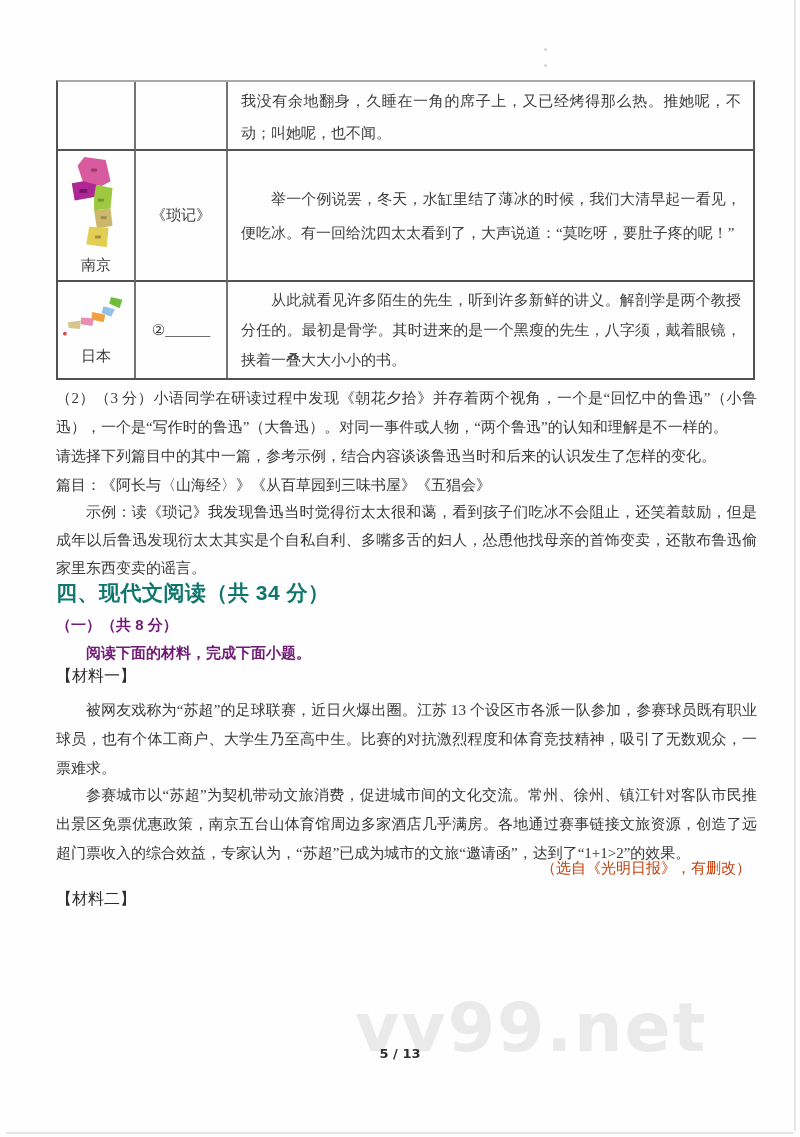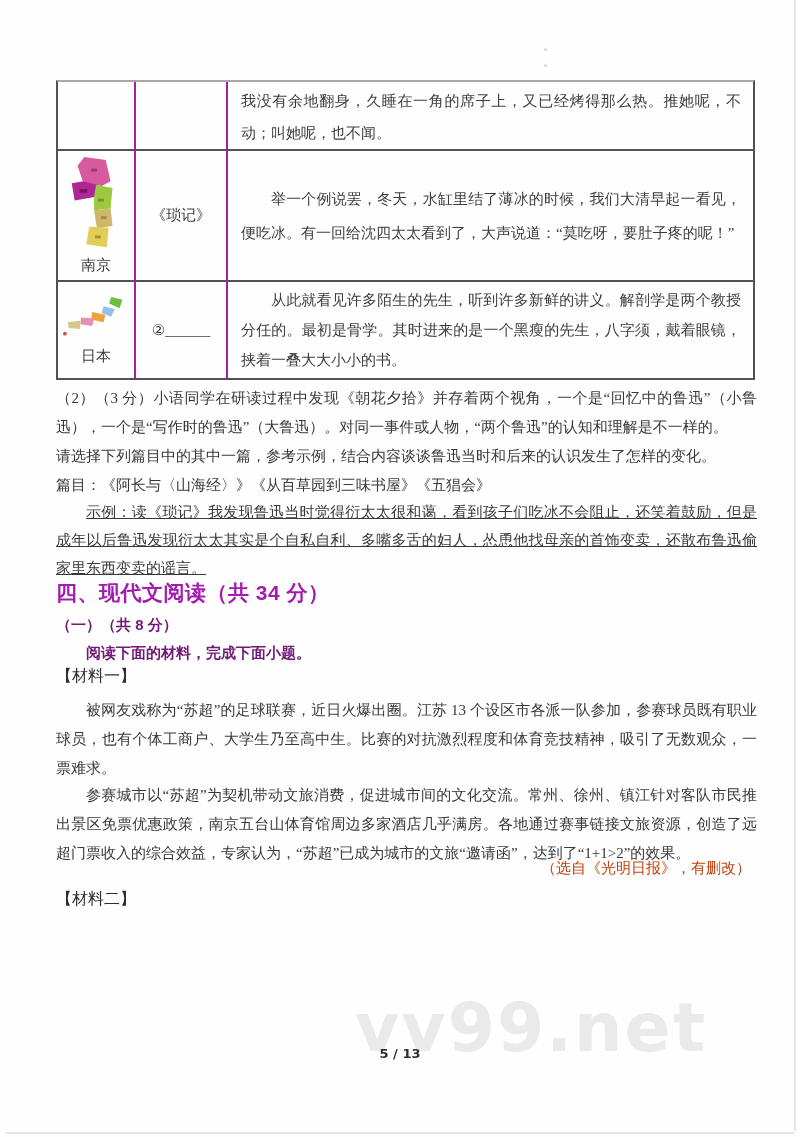--- a/index.html
+++ b/index.html
@@ -23,21 +23,21 @@
   
   .ext-table {
     position:absolute; left:56px; top:80px; width:699px;
     display:grid;
     grid-template-columns:78px 92px 1fr;
     grid-template-rows:69px 131px 96px;
     border:2px solid #525252;
     border-top-color:#a8a8a8;
     background:#fefefe;
   }
-  .cell { border-right:2px solid #a21caf; border-bottom:2px solid #525252; }
+  .cell { border-right:2px solid #737373; border-bottom:2px solid #525252; }
   .cell.no-r { border-right:none; }
   .cell.no-b { border-bottom:none; }
   .cell-text {
     font-size:15px; color:#3c3c3c; text-align:justify;
     padding:3px 12px 0 13px; line-height:32px;
   }
   .cell-text.mid { display:flex; align-items:center; line-height:34px; padding-top:0; }
   .cell-text.r3  { line-height:30px; padding-top:3px; }
   .indent2 { text-indent:2em; }
   .cell-title {
@@ -48,25 +48,25 @@
     display:flex; flex-direction:column; align-items:center;
     justify-content:flex-end; padding-bottom:5px;
   }
   .cell-map.jp { justify-content:center; padding-bottom:0; }
   .map-label { font-size:15px; color:#3c3c3c; margin-top:3px; }
 
   
   .tblock { position:absolute; left:56px; width:701px; font-size:15px; line-height:29px; color:#383838; }
   .just { text-align:justify; }
   .q2-block   { top:384px; }
-  .ex-block   { top:498px; line-height:28px;text-decoration:underline; }
+  .ex-block   { top:498px; line-height:28px; }
   .heading {
     position:absolute; left:56px; top:579px;
     font-family:"Liberation Sans","DejaVu Sans",sans-serif;
-    font-weight:bold; font-size:21px; color:#a21caf; letter-spacing:0.5px;
+    font-weight:bold; font-size:21px; color:#0f766e; letter-spacing:0.5px;
   }
   .sub-bold {
     position:absolute; left:56px;
     font-family:"Liberation Sans","DejaVu Sans",sans-serif;
     font-weight:bold; font-size:15px; color:#701a75;
   }
   .part-label   { top:616px; }
   .instruction  { top:644px; padding-left:30px; }
   .mat-label { position:absolute; left:56px; font-size:16px; color:#2c2c2c; }
   .m1-label { top:666px; }

